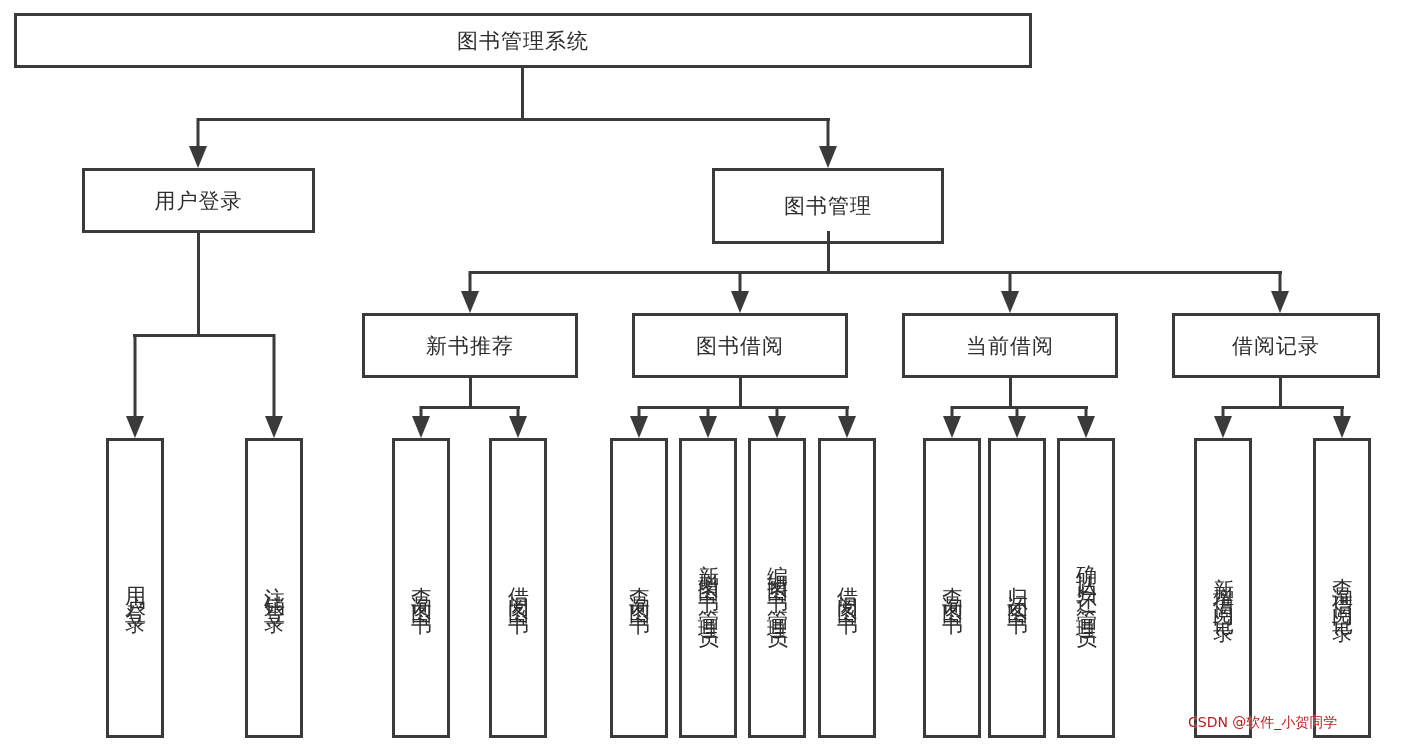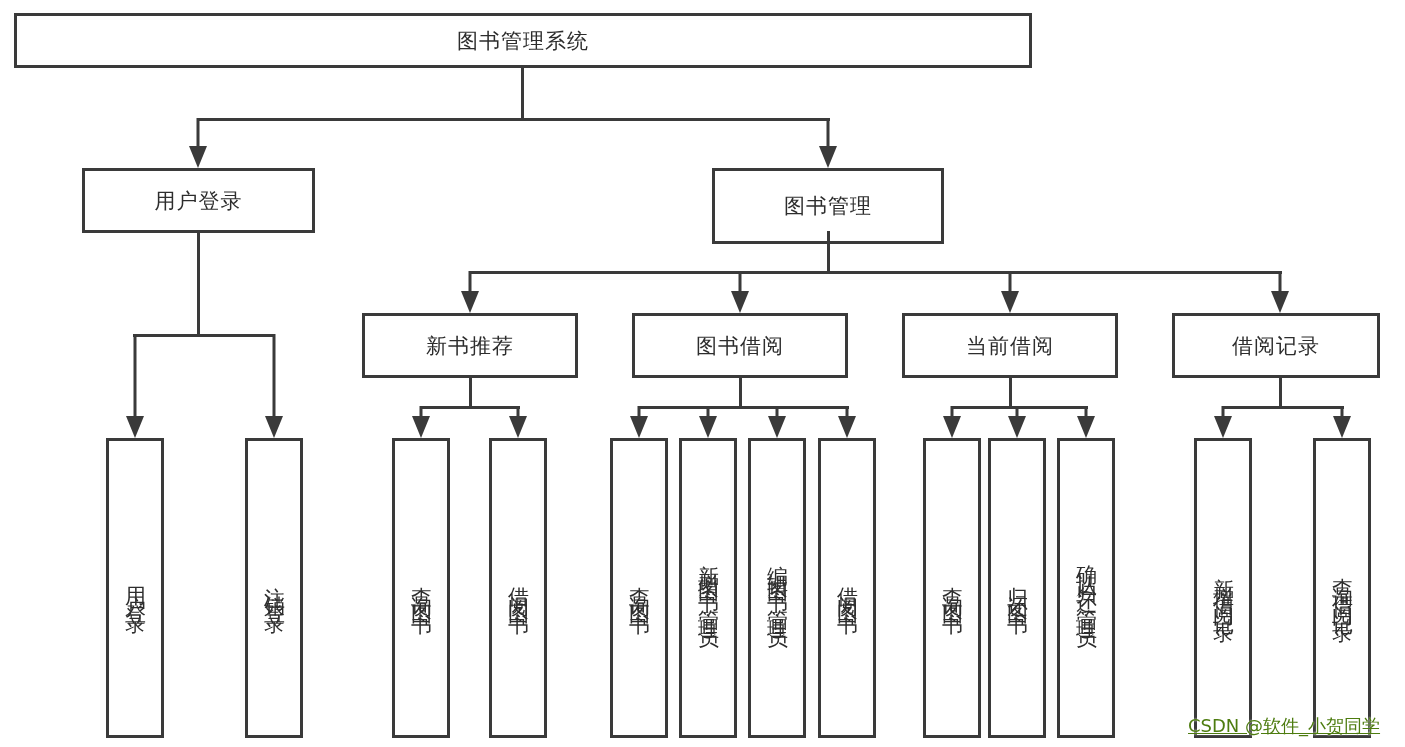--- a/index.html
+++ b/index.html
@@ -53,25 +53,24 @@
     left:50%;bottom:0;
     transform:translateX(-50%);
     width:0;height:0;
     border-left:9px solid transparent;
     border-right:9px solid transparent;
     border-top:22px solid var(--lc);
   }
   .watermark{
     position:absolute;
     left:1188px;top:714px;
-    font-size:18px;
-    color:#4d7c0f;
+    font-size:14px;
+    color:#b91c1c;
     text-shadow:0 0 2px #ffffff;
     white-space:nowrap;
-    text-decoration:underline;
   }
 </style>
 </head>
 <body>
 
 <div id="canvas">
 
   <div class="box h" style="left:14px;top:13px;width:1018px;height:55px">
     <span>图书管理系统</span>
   </div>

